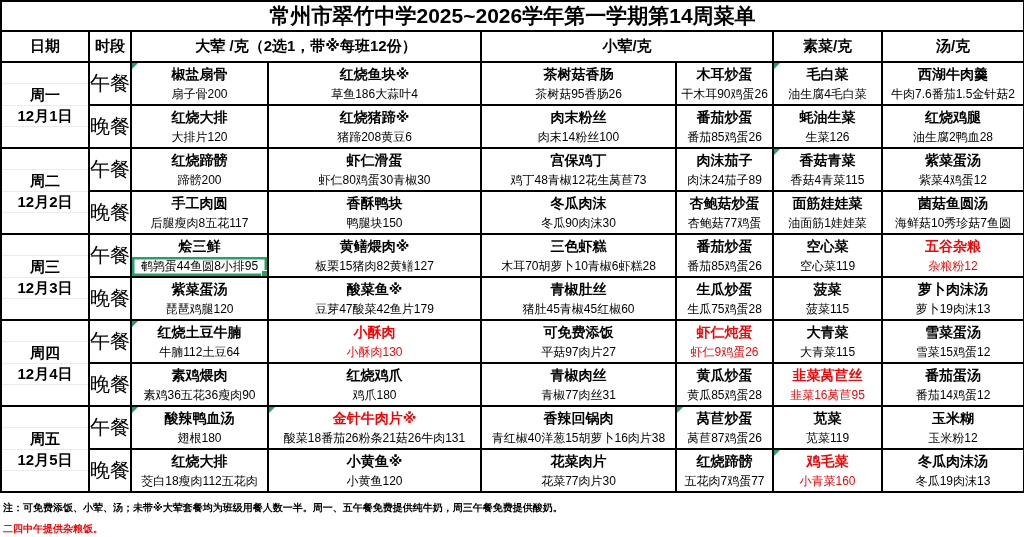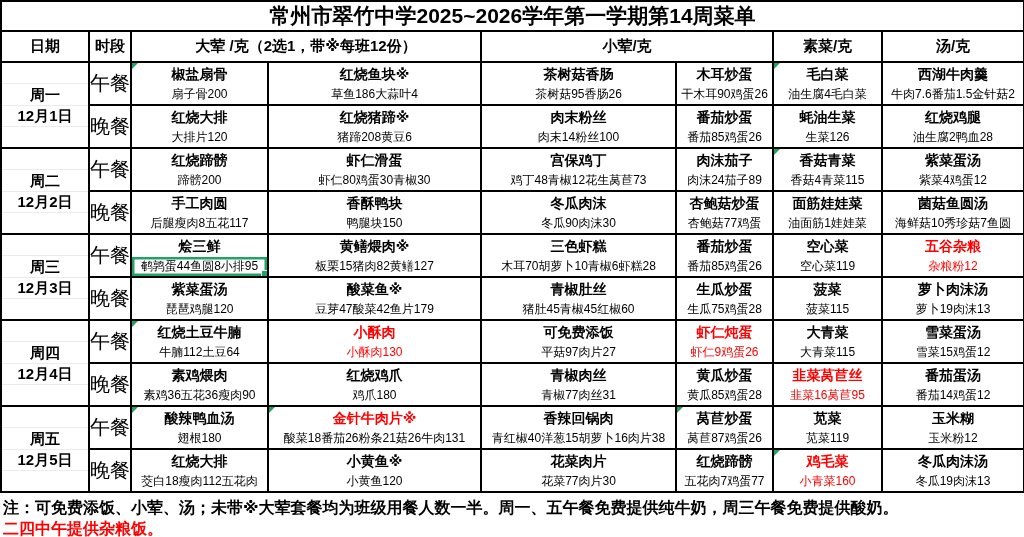--- a/index.html
+++ b/index.html
@@ -30,21 +30,21 @@
   .menu-cell.flagged::before {
     content:""; position:absolute; top:0; left:0; width:0; height:0;
     border-top:6px solid var(--green); border-right:6px solid transparent; z-index:2;
   }
   .dish-detail.selected { box-shadow:inset 0 0 0 2.5px var(--green); }
   .dish-detail.selected::after {
     content:""; position:absolute; right:0; bottom:0; width:5px; height:5px;
     background:var(--green); border-top:1px solid #fff; border-left:1px solid #fff;
   }
   .notes { padding:4px 2px 0 3px; }
-  .note-line { font-size:16px; font-weight:bold; line-height:21px; white-space:nowrap; overflow:hidden; }
+  .note-line { font-size:10px; font-weight:bold; line-height:21px; white-space:nowrap; overflow:hidden; }
 </style>
 </head>
 <body>
 
 <table class="sheet">
   <colgroup>
     <col style="width:88px">
       <col style="width:42px">
       <col style="width:137px">
       <col style="width:213px">

